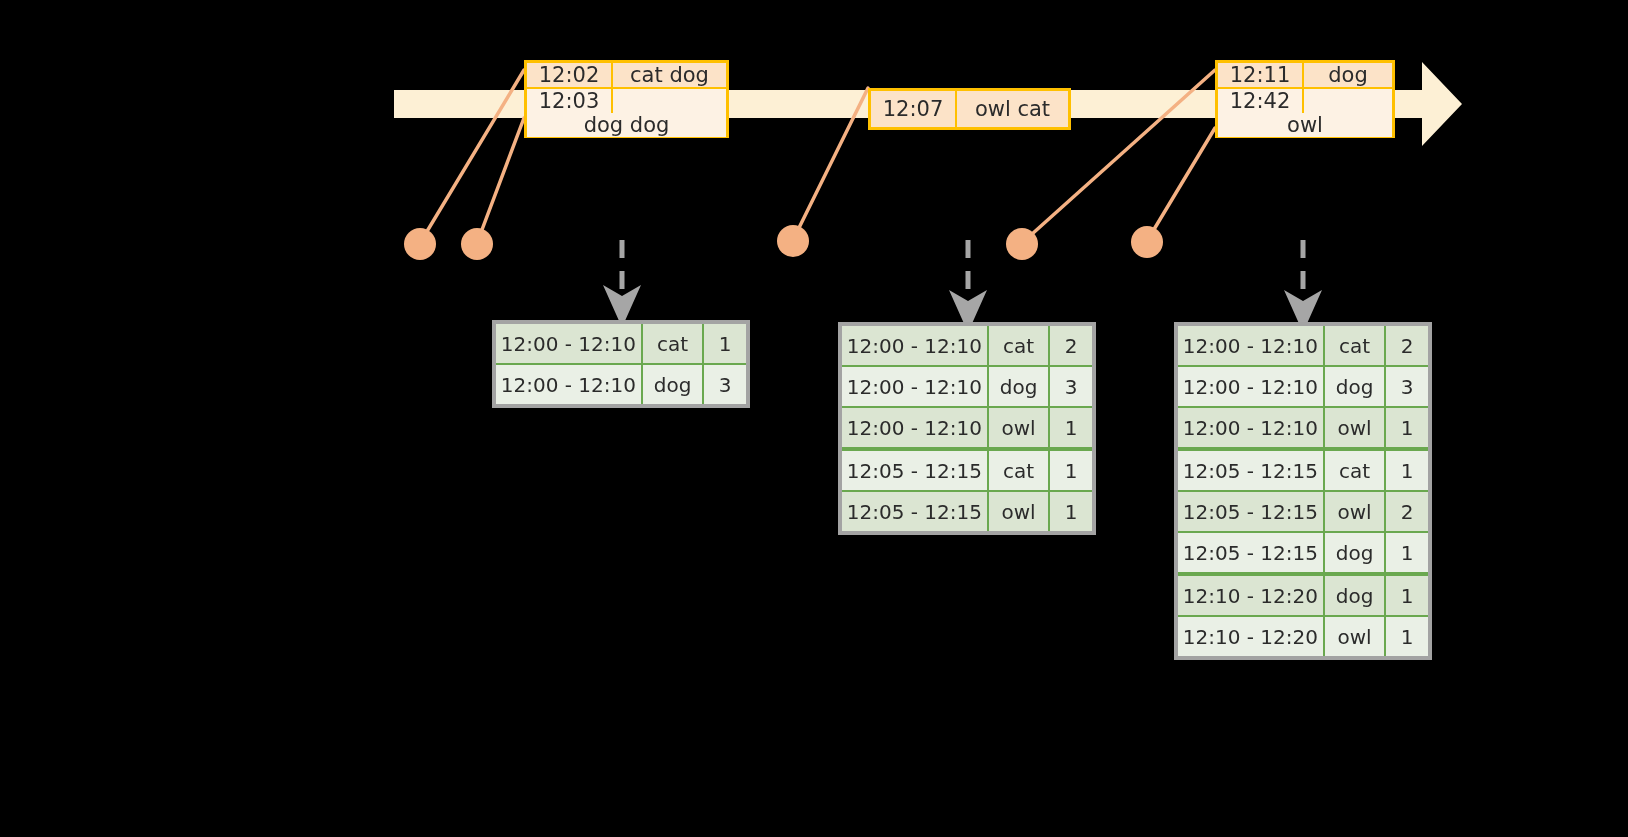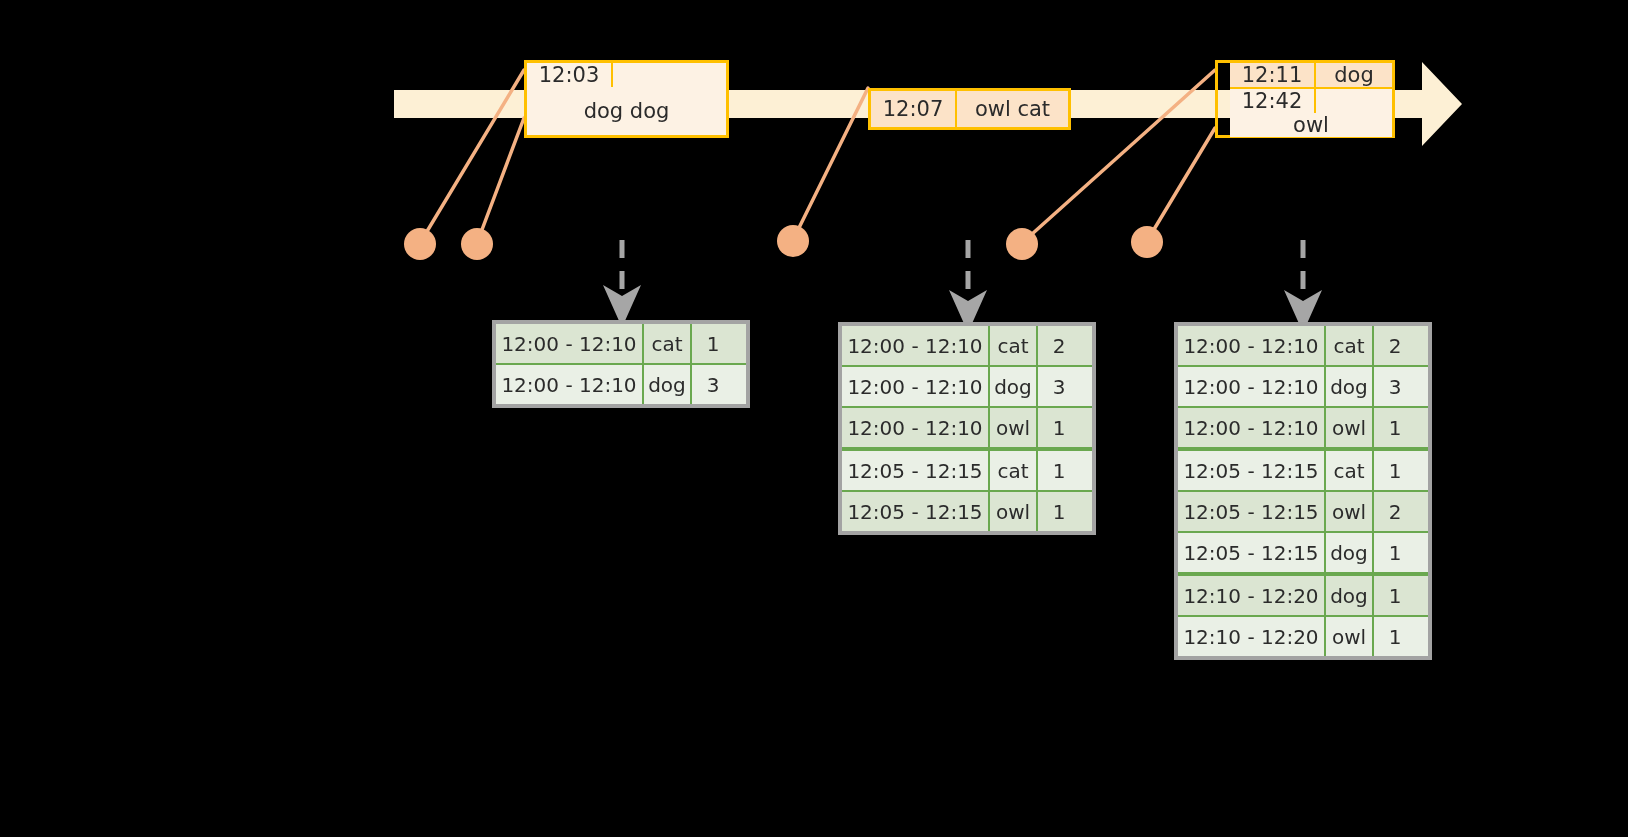--- a/index.html
+++ b/index.html
@@ -89,21 +89,21 @@
   .res-win {
     display: flex;
     align-items: center;
     justify-content: center;
     font-size: 20px;
     color: #2b2b2b;
     border-right: 2px solid #6aa84f;
     box-sizing: border-box;
   }
   .res-key {
-    width: 48px;
+    width: 62px;
     display: flex;
     align-items: center;
     justify-content: center;
     font-size: 20px;
     color: #2b2b2b;
     border-right: 2px solid #6aa84f;
     box-sizing: border-box;
   }
   .res-count {
     width: 42px;
@@ -148,34 +148,38 @@
     </g>
 
     <g stroke="#a6a6a6" stroke-width="5" fill="none" stroke-dasharray="18 13" marker-end="url(#dashhead)">
       <line x1="622" y1="240" x2="622" y2="306"></line>
       <line x1="968" y1="240" x2="968" y2="311"></line>
       <line x1="1303" y1="240" x2="1303" y2="311"></line>
     </g>
   </svg>
 
   <div class="event-box" style="left:524px; top:60px; width:205px; height:78px;">
+    <div class="event-row shade-dark">
+      <div class="evt-time">12:02</div>
+      <div class="evt-words">cat dog</div>
+    </div>
     <div class="event-row shade-light">
       <div class="evt-time">12:03</div>
       <div class="evt-words">dog dog</div>
     </div>
   </div>
 
   <div class="event-box" style="left:868px; top:88px; width:203px; height:42px;">
     <div class="event-row shade-dark">
       <div class="evt-time">12:07</div>
       <div class="evt-words">owl cat</div>
     </div>
   </div>
 
-  <div class="event-box" style="left:1215px; top:60px; width:180px; height:78px;padding-left:12px;">
+  <div class="event-box" style="left:1215px; top:60px; width:180px; height:78px;">
     <div class="event-row shade-dark">
       <div class="evt-time">12:11</div>
       <div class="evt-words">dog</div>
     </div>
     <div class="event-row shade-light">
       <div class="evt-time">12:42</div>
       <div class="evt-words">owl</div>
     </div>
   </div>
 

